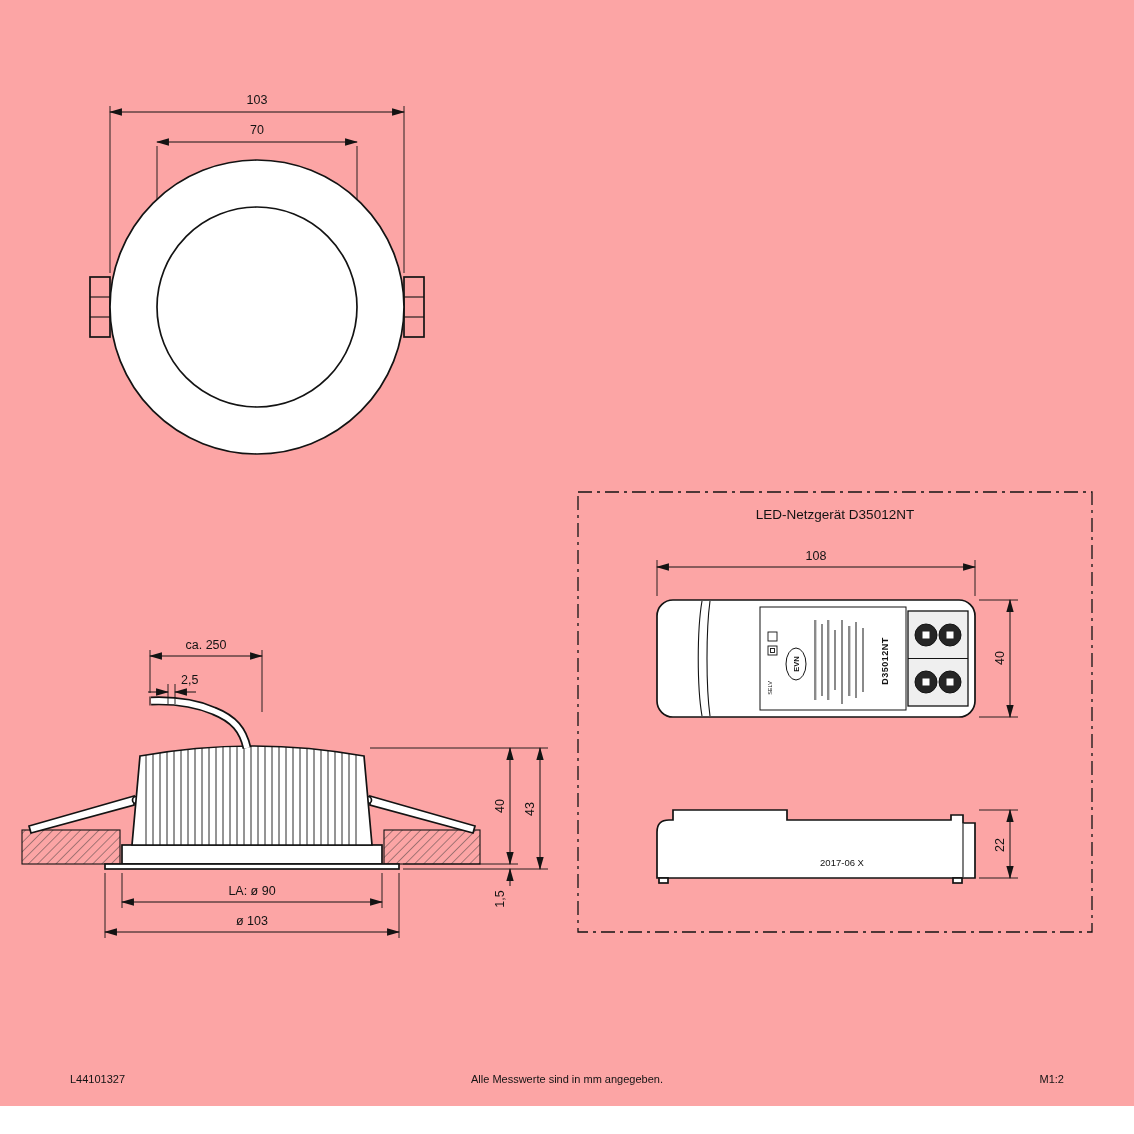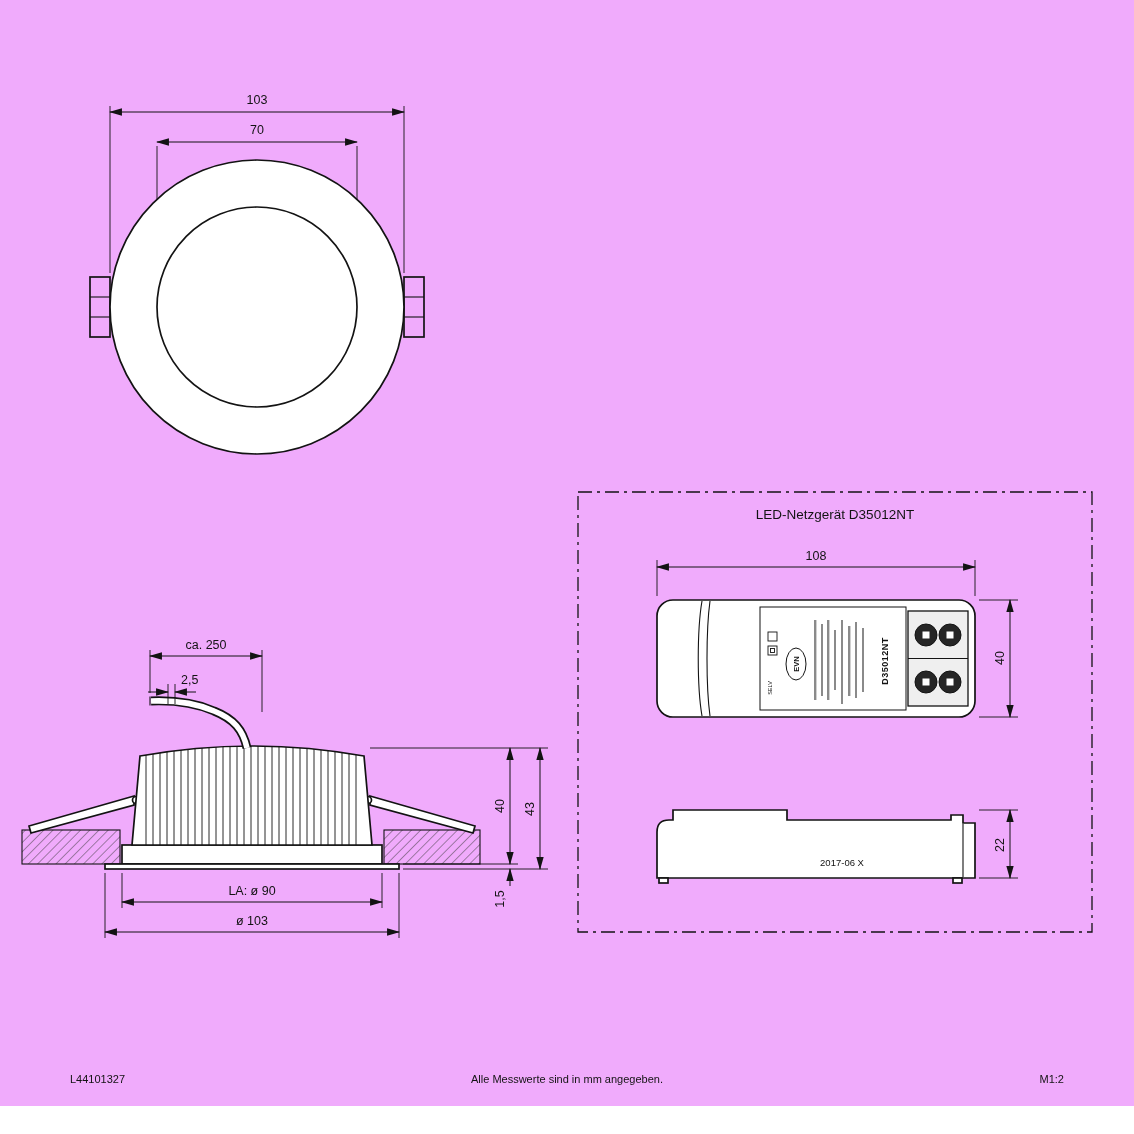--- a/index.html
+++ b/index.html
@@ -1,16 +1,16 @@
 <!DOCTYPE html>
 <html><head>
 <meta charset="utf-8">
 <style>
   html,body{margin:0;padding:0;background:#fff}
-  .page{position:relative;width:1134px;height:1106px;background:#f0abfc;font-family:"Liberation Sans",sans-serif;overflow:hidden}
+  .page{position:relative;width:1134px;height:1106px;background:#fca5a5;font-family:"Liberation Sans",sans-serif;overflow:hidden}
   .page svg{position:absolute;left:0;top:0}
   .outline{fill:#fff;stroke:#131313;stroke-width:1.7}
   .outline2{fill:none;stroke:#131313;stroke-width:1.7}
   .thin{fill:none;stroke:#131313;stroke-width:1.1}
   .fin{fill:none;stroke:#131313;stroke-width:0.9}
   .dim{fill:none;stroke:#131313;stroke-width:1}
   .ext{fill:none;stroke:#131313;stroke-width:0.9}
   text{fill:#131313;font-family:"Liberation Sans",sans-serif}
   .dimtext{font-size:12.5px}
   .title{font-size:13.5px}

